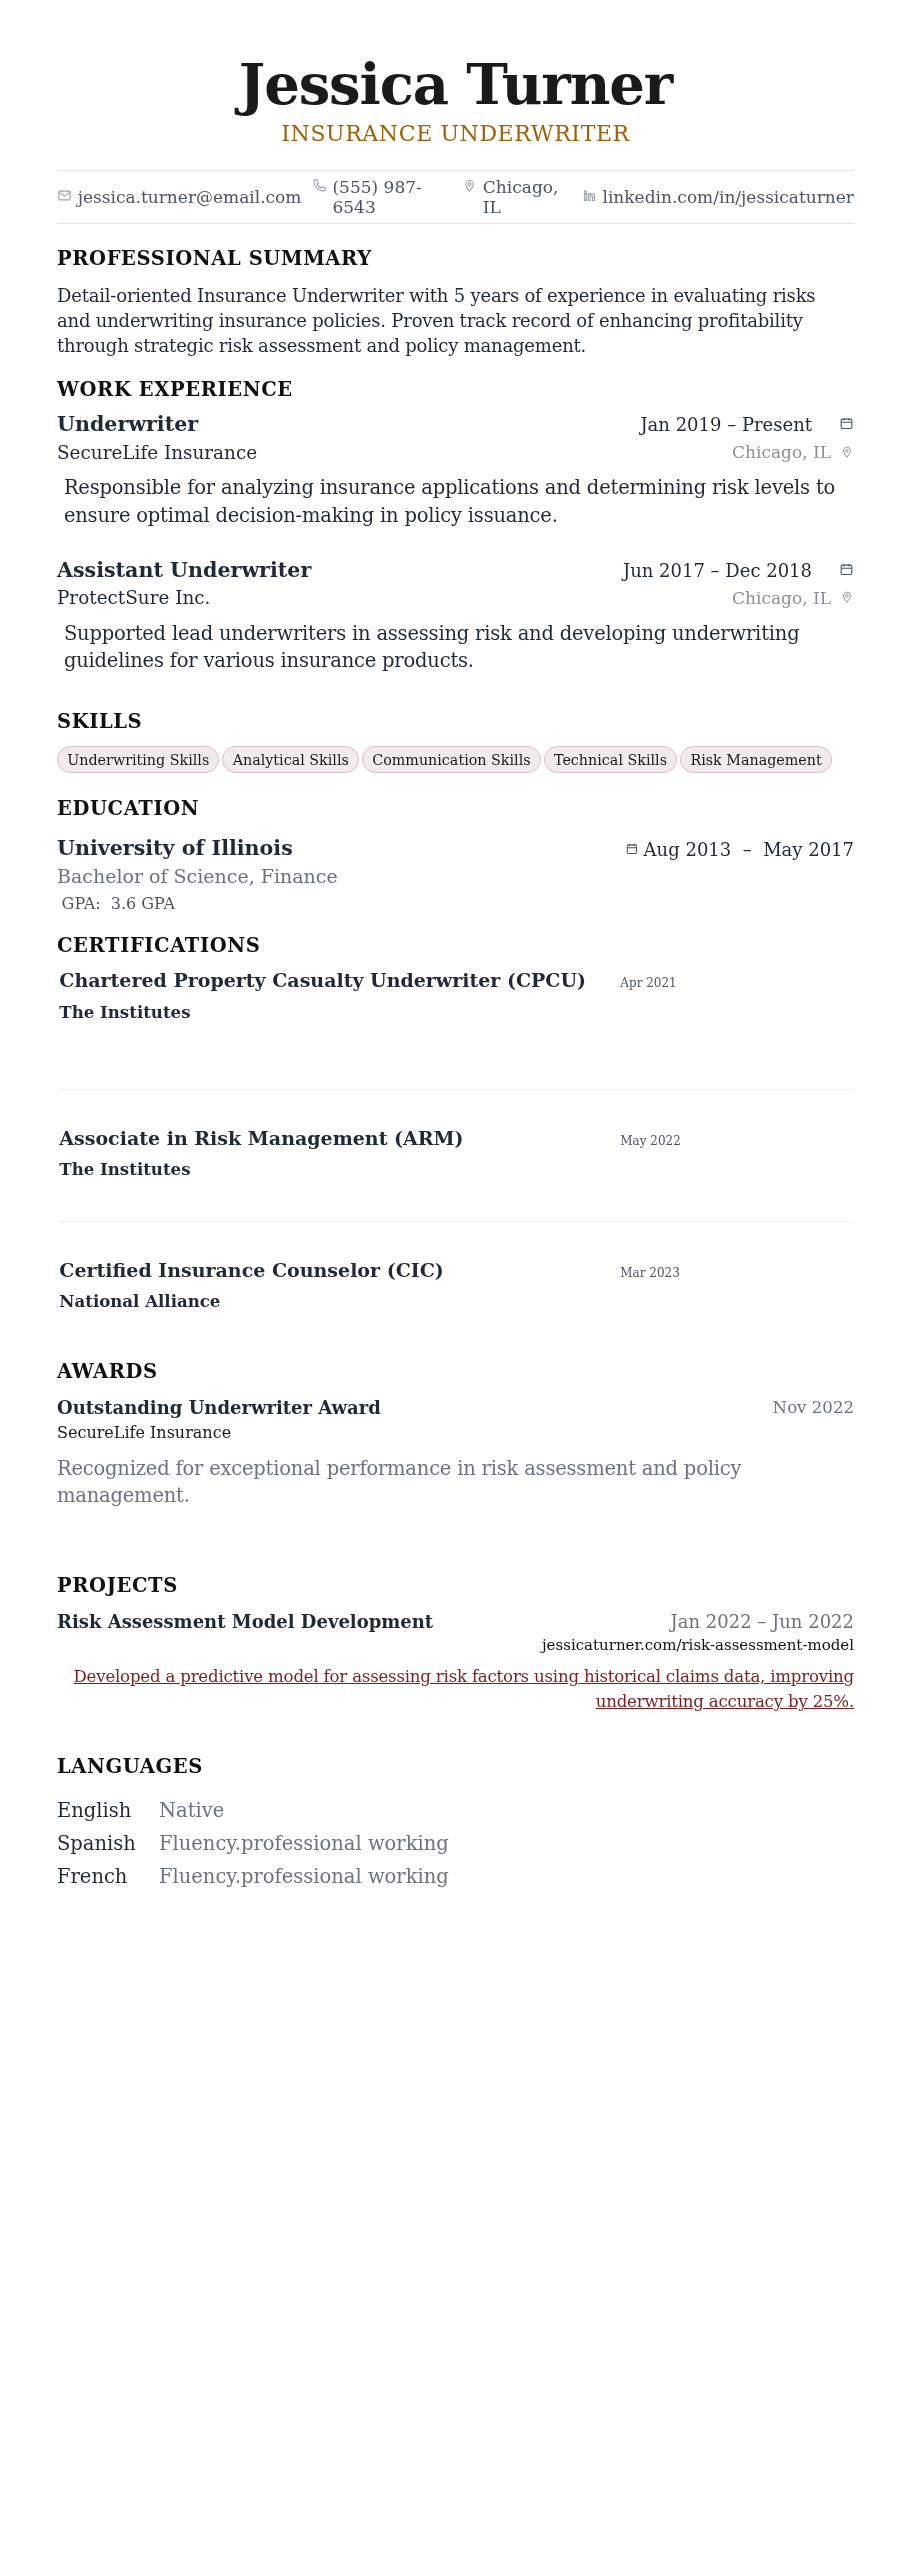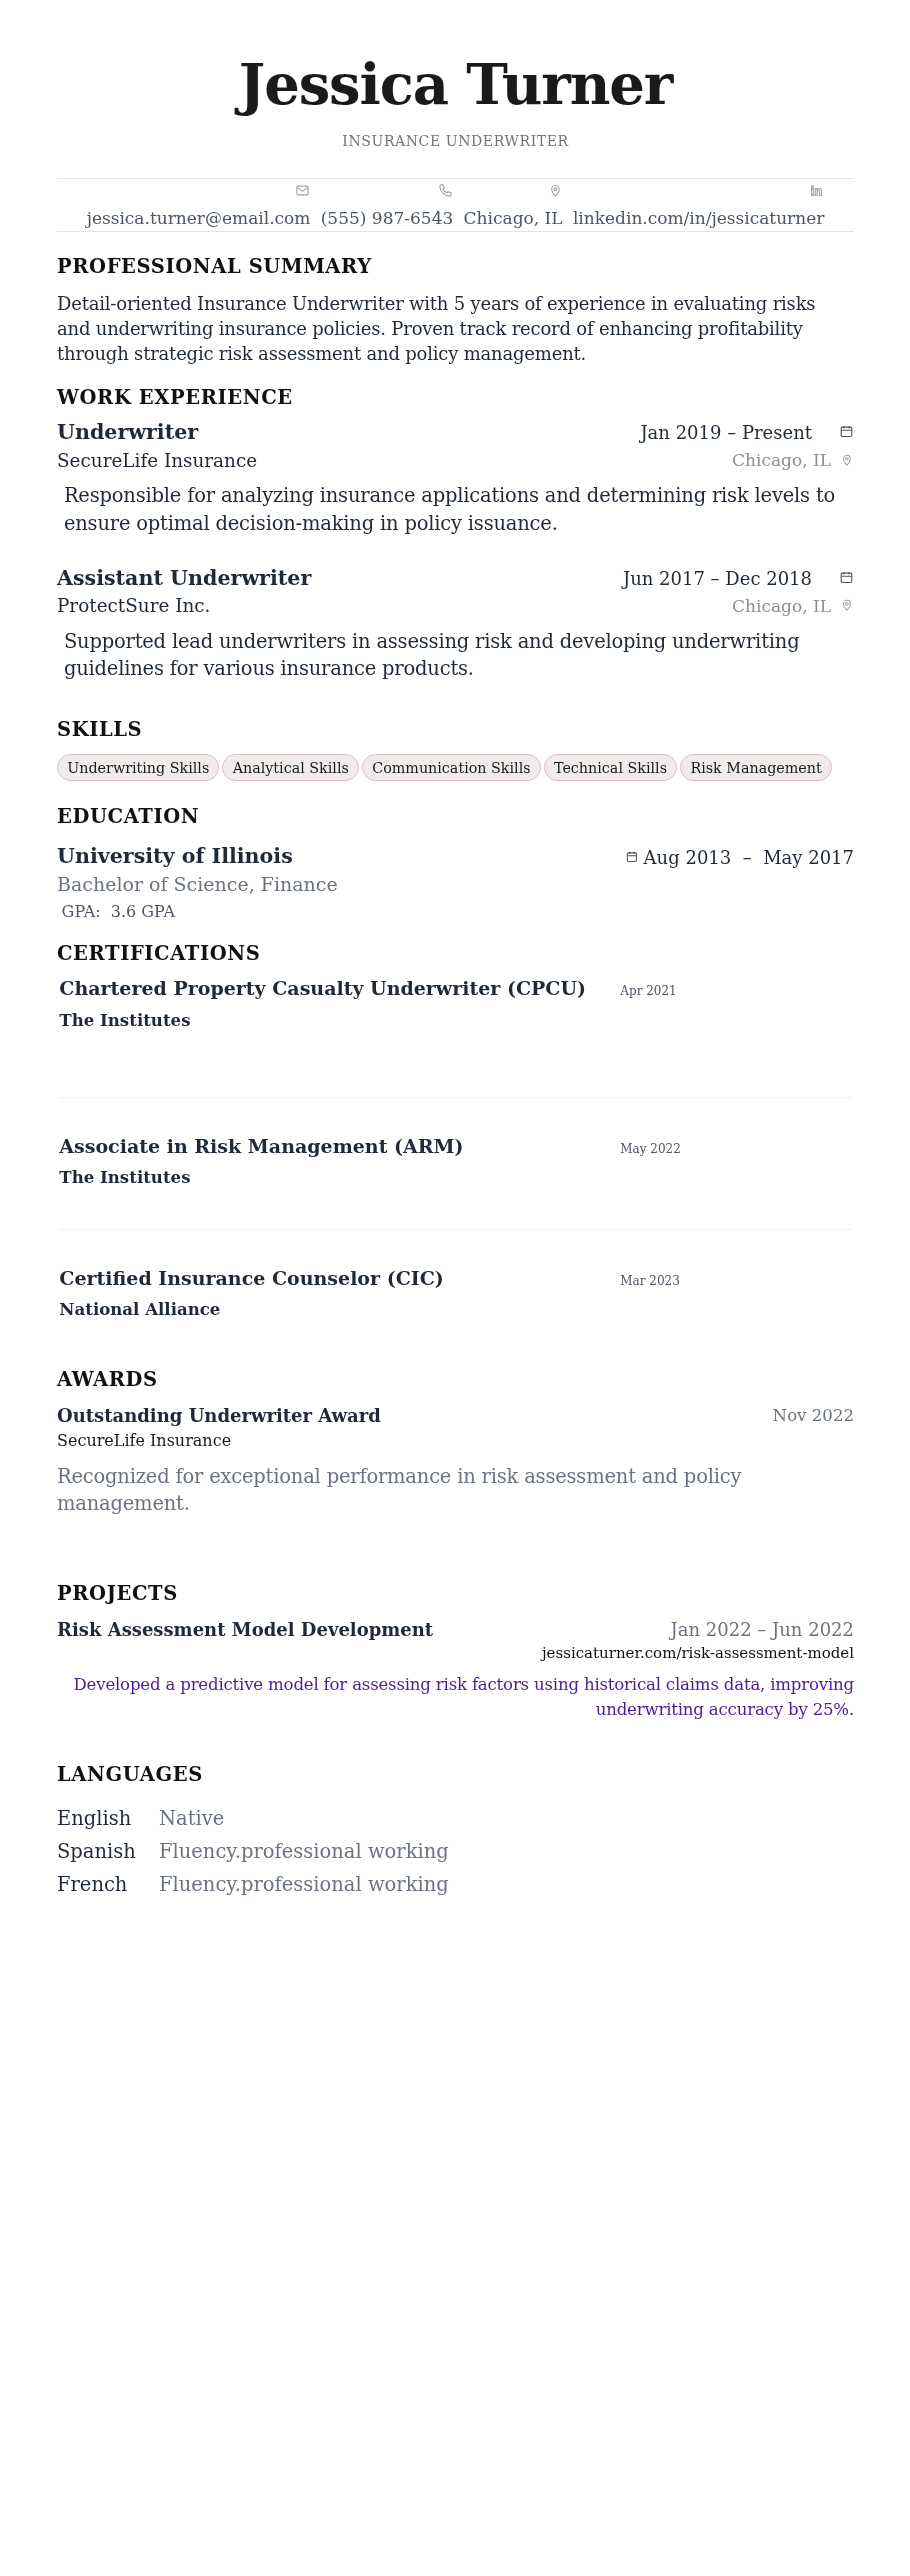--- a/index.html
+++ b/index.html
@@ -19,39 +19,39 @@
     text-align: center;
     font-family: "DejaVu Serif", serif;
     font-weight: bold;
     font-size: 56px;
     line-height: 69px;
     color: #1a1a1a;
     letter-spacing: -1.1px;
   }
   .role {
     text-align: center;
-    font-size: 14px;
+    font-size: 22px;
     letter-spacing: 0.6px;
-    color: #737373;
-    margin-top: 11px;
+    color: #a16207;
+    margin-top: 3px;
     line-height: 23px;
   }
   .contact-bar {
     margin-top: 25px;
     border-top: 1.1px solid #e3e4e8;
     border-bottom: 1.1px solid #e3e4e8;
     height: 54px;
     display: flex;
     align-items: center;
     justify-content: center;
     gap: 10.3px;
     font-size: 17px;
     color: #4b5563;
   }
-  .contact-item { display: flex; align-items: flex-end; gap: 5.7px; flex-direction: column; }
+  .contact-item { display: flex; align-items: flex-start; gap: 5.7px; }
   .contact-item svg { flex: none; }
 
   
   .section-title {
     font-family: "DejaVu Serif", serif;
     font-weight: bold;
     font-size: 19.5px;
     letter-spacing: 0.6px;
     color: #111;
     line-height: 25px;
@@ -115,21 +115,21 @@
   .award-name { font-size: 18px; font-weight: bold; color: #1f2937; line-height: 26px; }
   .award-date { font-size: 16.6px; color: #6b7280; }
   .award-org { font-size: 16px; color: #1a1a1a; line-height: 24px; }
   .award-desc { font-size: 19.5px; color: #6b7280; margin-top: 10.3px; line-height: 27.5px; letter-spacing: -0.2px; }
 
   .projects { margin-top: 63px; }
   .project { margin-top: 11.5px; text-align: right; }
   .project-name { font-size: 18px; font-weight: bold; color: #1f2937; line-height: 25px; }
   .project-dates { font-size: 18px; color: #6b7280; }
   .project-url { font-size: 15px; color: #111; line-height: 22px; }
-  .project-desc { font-size: 16.6px; color: #4c1d95; margin-top: 8px; line-height: 25px; letter-spacing: -0.2px; }
+  .project-desc { font-size: 16.6px; color: #7f1d1d; margin-top: 8px; line-height: 25px; letter-spacing: -0.2px; text-decoration: underline; }
 
   .languages { margin-top: 40px; }
   .lang-list { margin-top: 15px; }
   .lang { display: grid; grid-template-columns: 102px 1fr; font-size: 19.5px; line-height: 33px; }
   .lang-name { color: #1f2937; }
   .lang-level { color: #6b7280; }
 </style>
 </head>
 <body>
 

